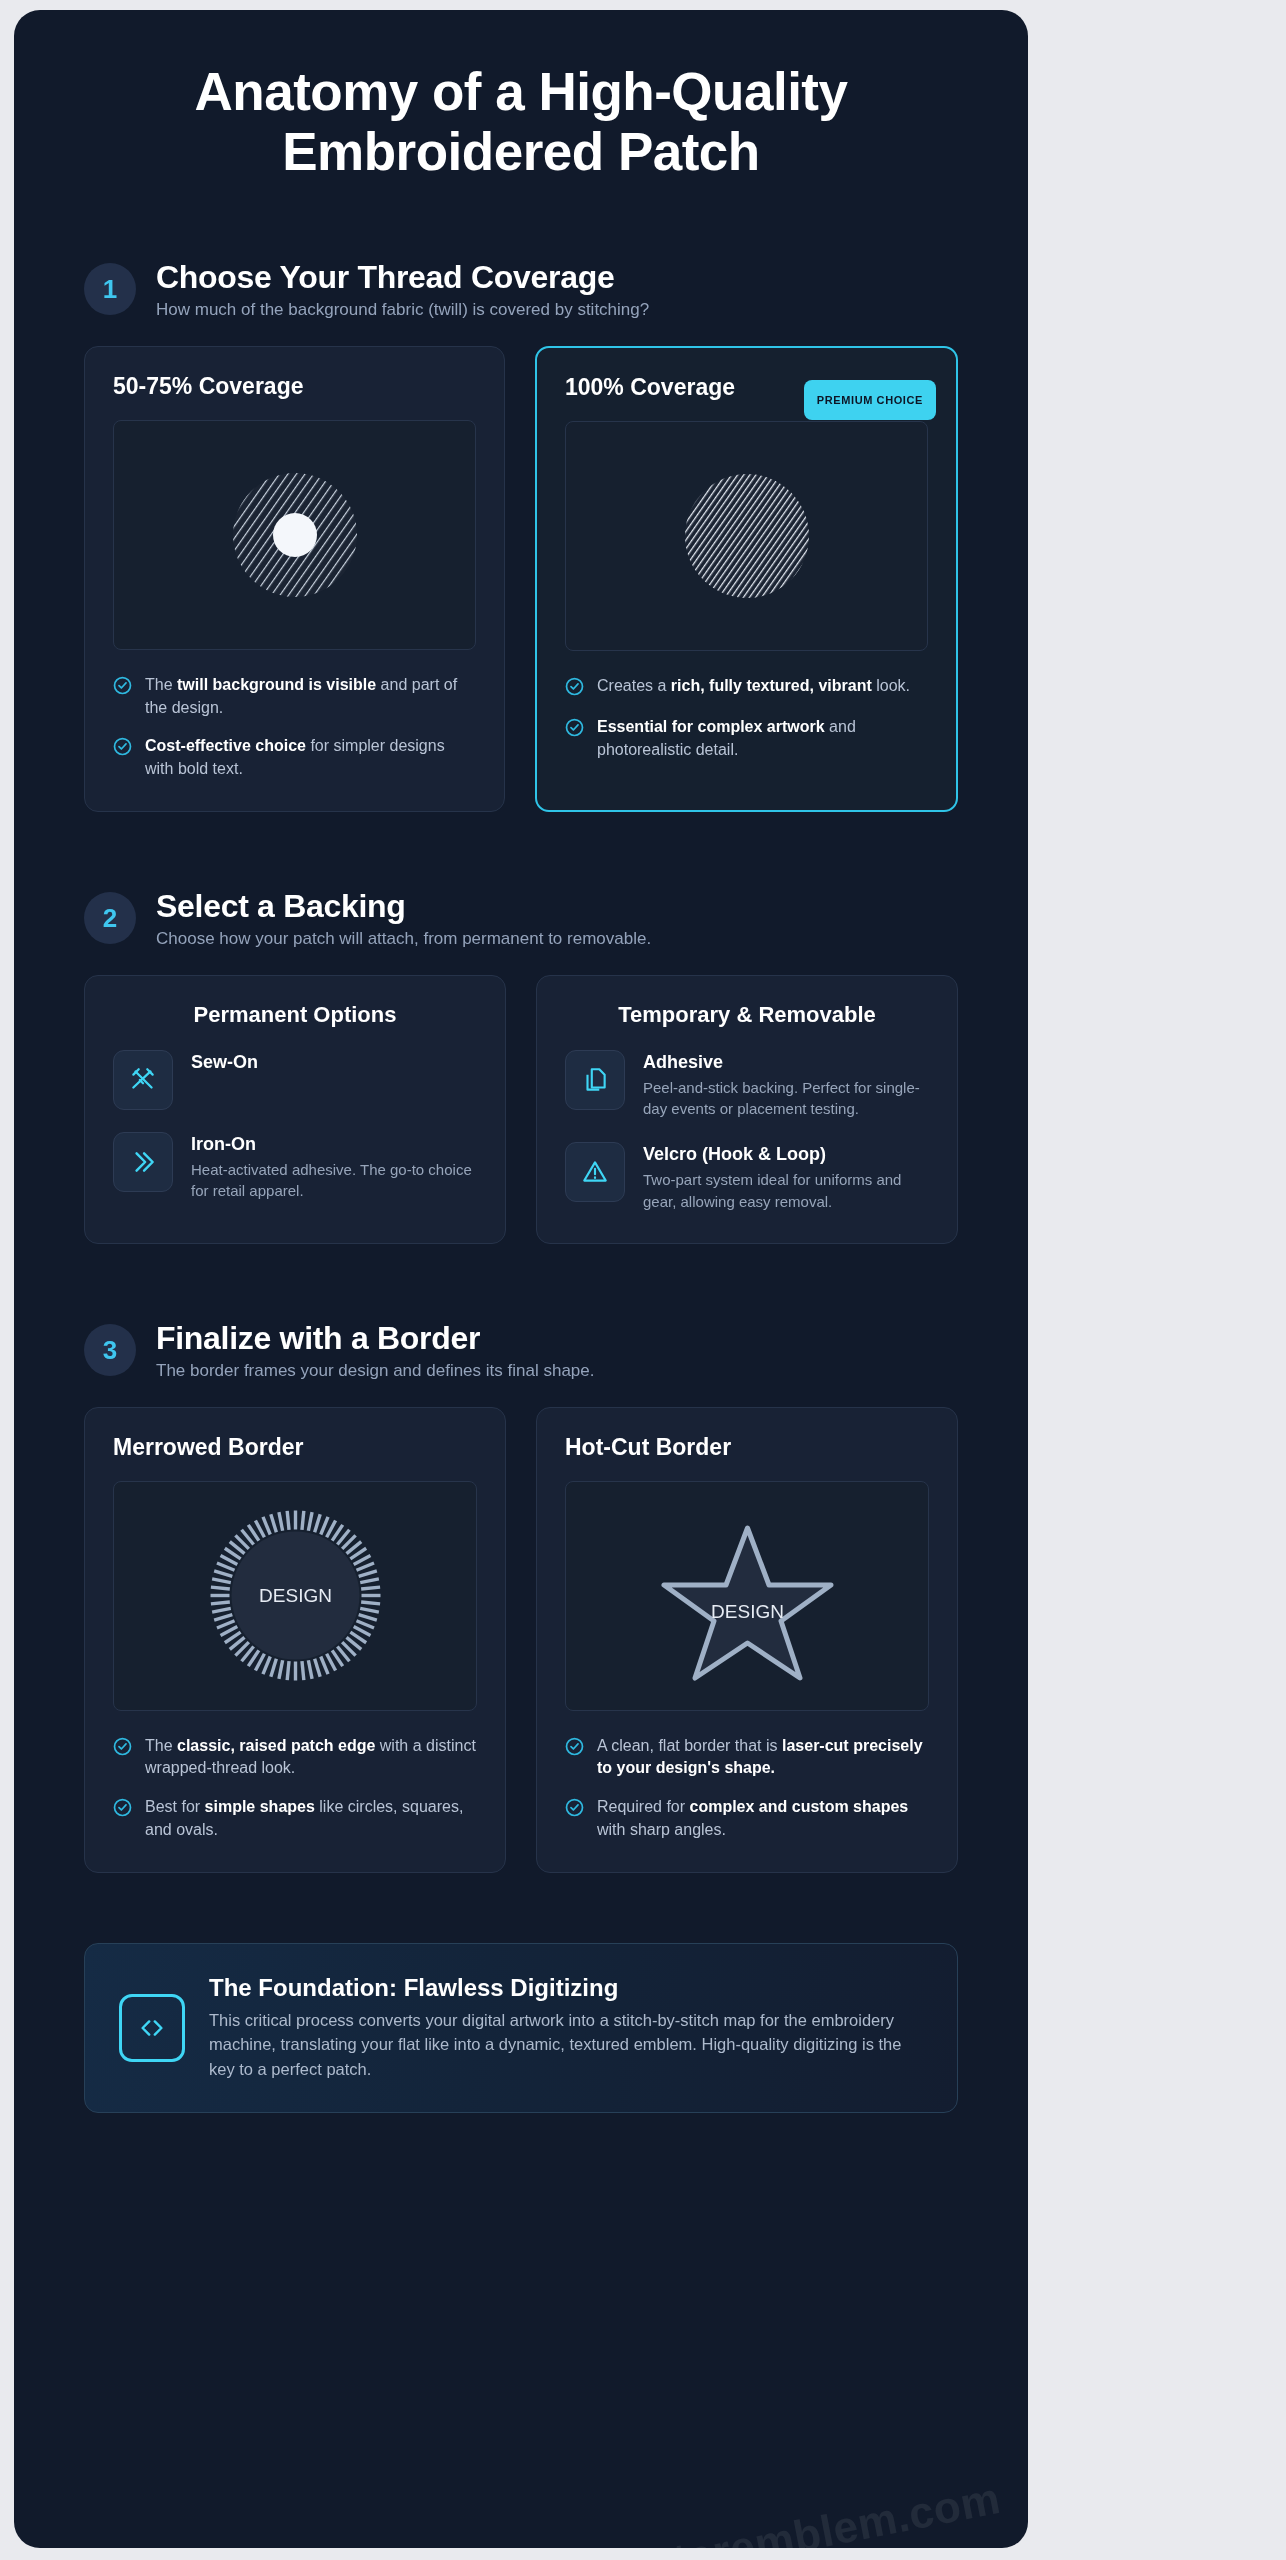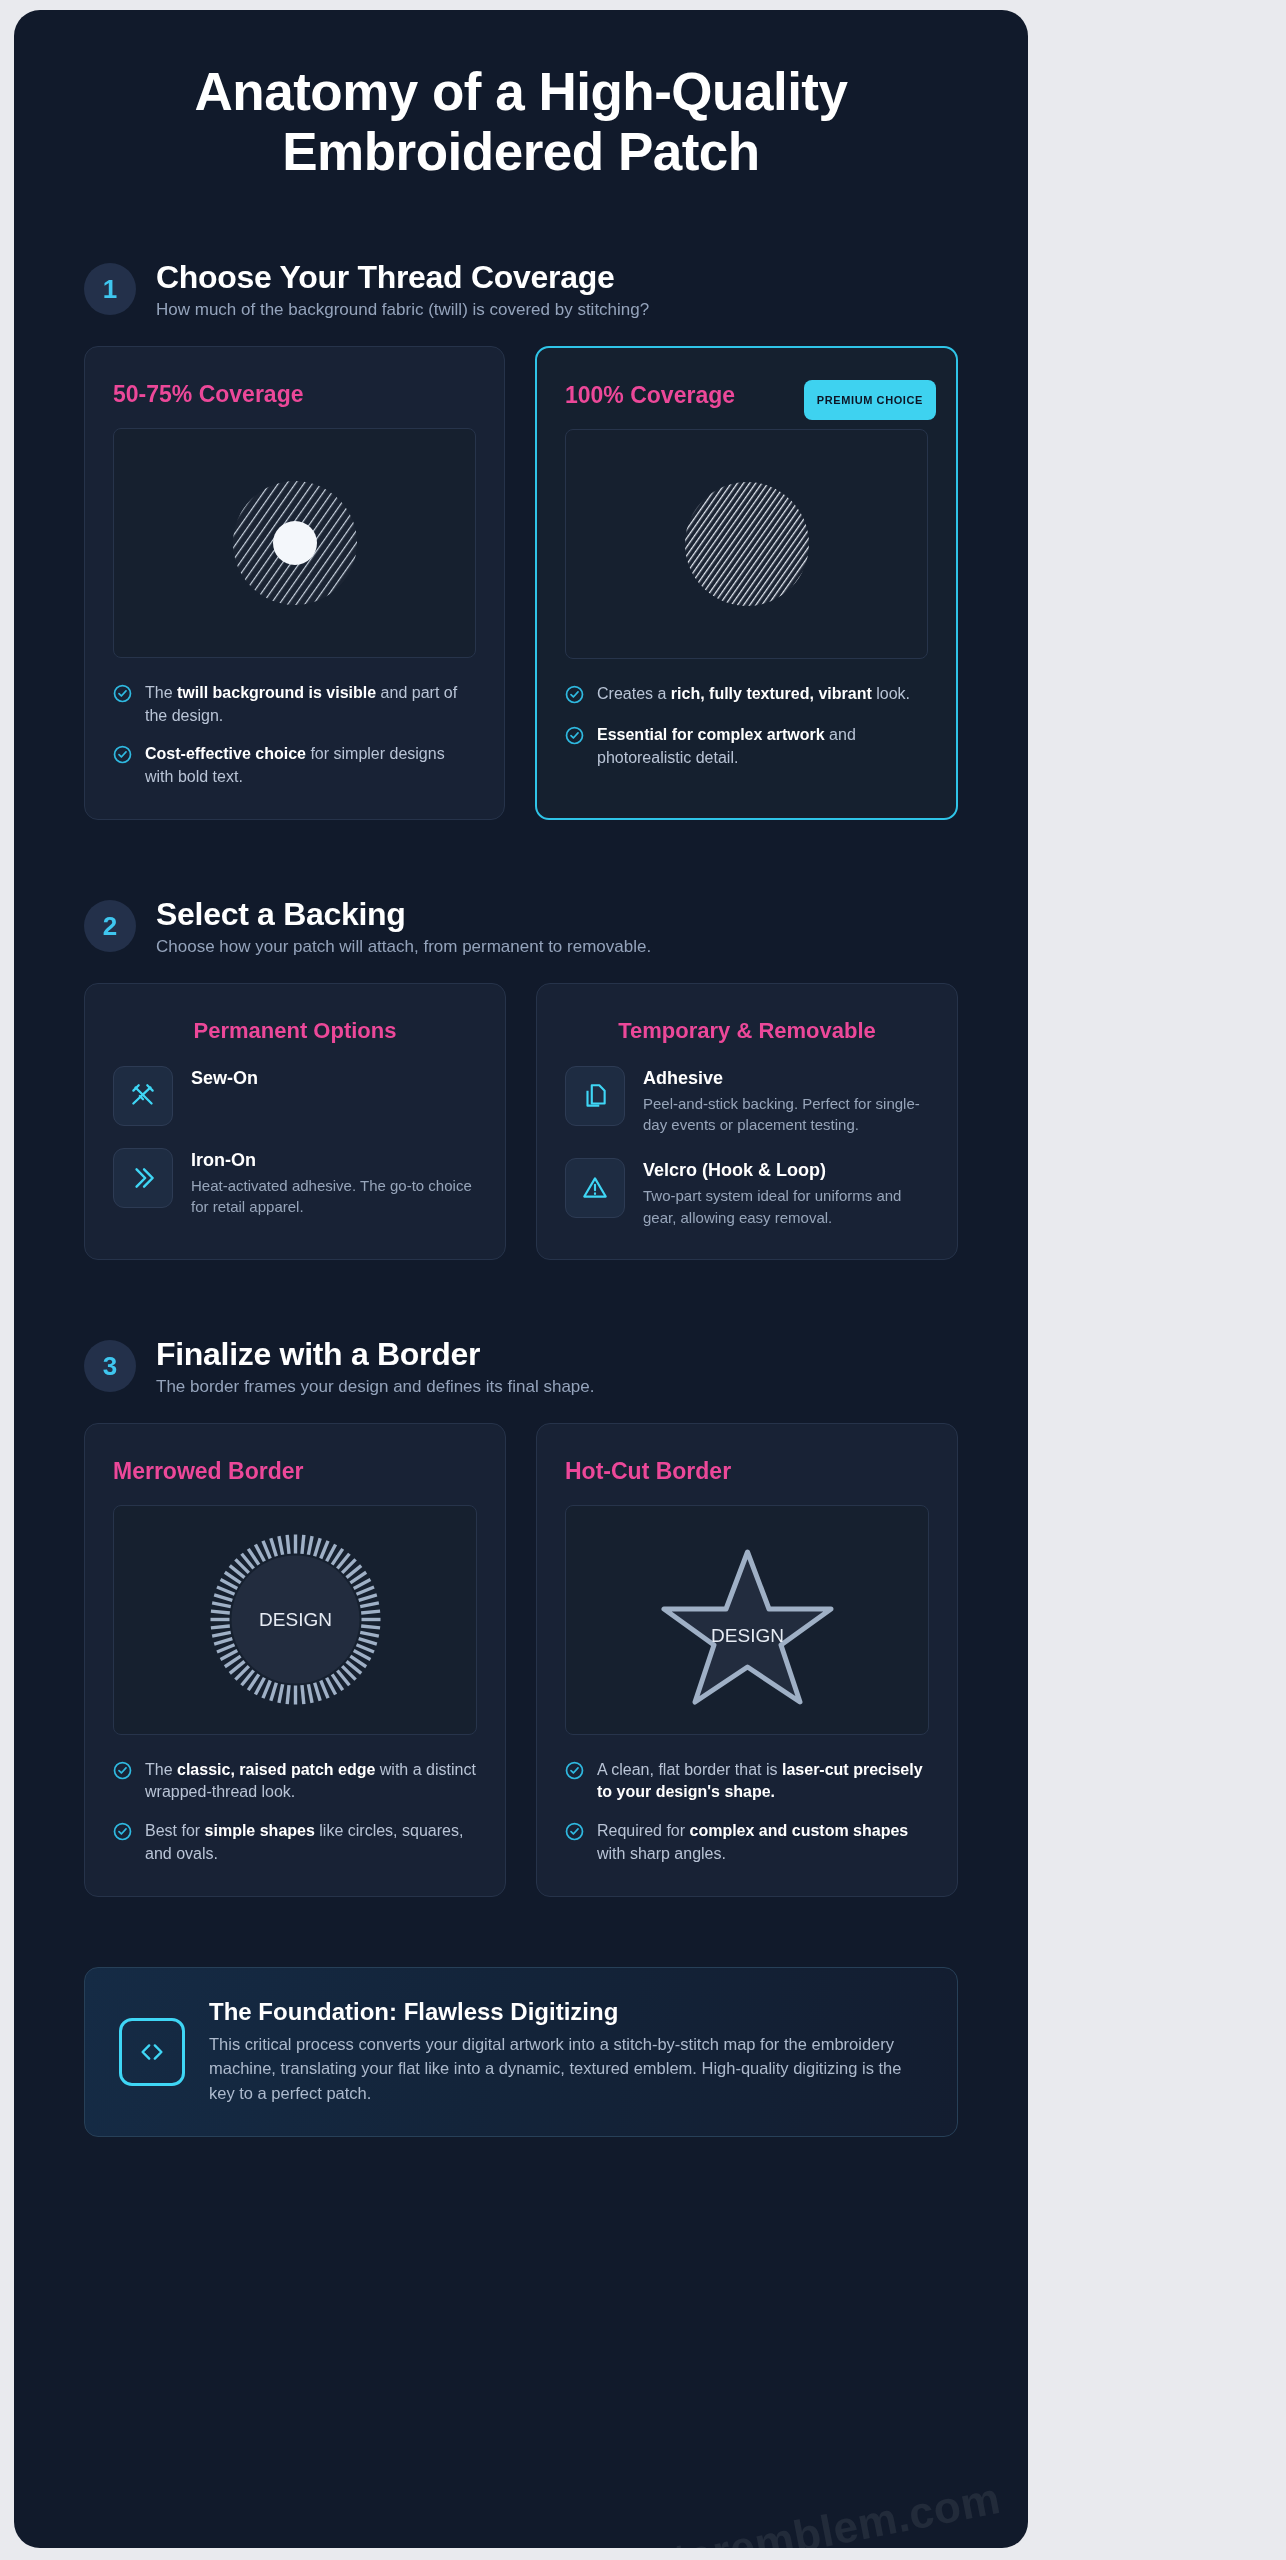--- a/index.html
+++ b/index.html
@@ -113,22 +113,22 @@
     box-sizing: border-box;
     position: relative;
   }
   .card.highlight {
     border: 2px solid #2fc4e8;
     background: #15202f;
   }
   .card-title {
     font-size: 23px;
     font-weight: bold;
-    color: #ec4899;
-    margin: 8px 0 20px 0;
+    color: #ffffff;
+    margin: 0 0 20px 0;
   }
   .badge-premium {
     position: absolute;
     top: 32px;
     right: 20px;
     background: #3ed2f0;
     color: #0d1626;
     font-size: 11px;
     font-weight: bold;
     letter-spacing: 0.6px;

